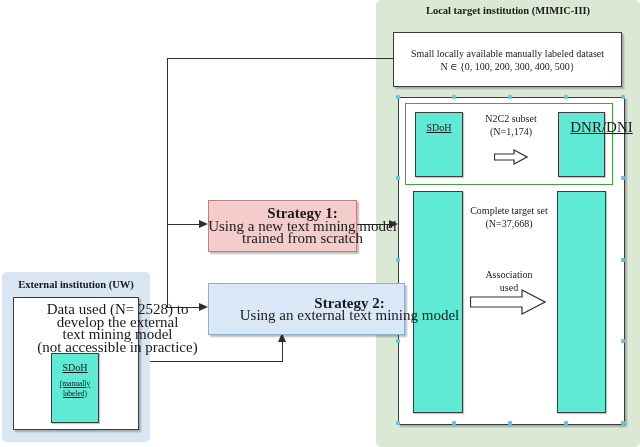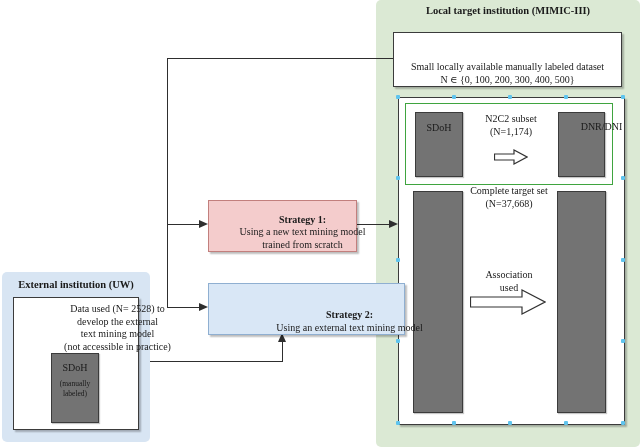--- a/index.html
+++ b/index.html
@@ -4,27 +4,27 @@
 <style>
   html,body{margin:0;padding:0;background:#fff;}
   body{font-family:"Liberation Serif","DejaVu Serif",serif;color:#1a1a1a;}
   .canvas{position:relative;width:640px;height:447px;background:#ffffff;overflow:hidden;}
   .abs{position:absolute;}
   .panel{border-radius:5px;}
   .green-panel{background:var(--green_panel);}
   .blue-panel{background:var(--blue_panel);}
   .panel-title{font-size:10.5px;font-weight:bold;text-align:center;white-space:nowrap;}
   .wbox{background:#ffffff;border:1px solid var(--box_border);box-shadow:2px 2px 1.5px rgba(0,0,0,0.25);}
-  .ibox{background:#737373;border:1px solid var(--box_border);box-shadow:1px 1px 1px rgba(0,0,0,0.22);}
+  .ibox{background:#5eead4;border:1px solid var(--box_border);box-shadow:1px 1px 1px rgba(0,0,0,0.22);text-decoration:underline;}
   .gbox{background:#ffffff;border:1px solid var(--green_border);}
   .s1box{background:var(--strategy1_fill);border:1px solid var(--strategy1_border);box-shadow:2px 2px 1.5px rgba(0,0,0,0.25);}
   .s2box{background:var(--strategy2_fill);border:1px solid var(--strategy2_border);box-shadow:2px 2px 1.5px rgba(0,0,0,0.25);}
-  .ctr{display:flex;flex-direction:column;align-items:center;justify-content:flex-end;text-align:center;}
+  .ctr{display:flex;flex-direction:column;align-items:center;justify-content:center;text-align:center;}
   .t10{font-size:10px;line-height:13px;}
-  .t95{font-size:10px;line-height:12.5px;margin-left:40px;}
+  .t95{font-size:15px;line-height:12.5px;margin-left:40px;}
   .t75{font-size:7.5px;line-height:9.5px;}
   .nw{white-space:nowrap;}
   .b{font-weight:bold;}
   .hline{height:0;border-top:1.5px solid var(--line);}
   .vline{width:0;border-left:1.5px solid var(--line);}
   .arr-r{width:0;height:0;border-top:4.5px solid transparent;border-bottom:4.5px solid transparent;border-left:9px solid var(--line);}
   .arr-u{width:0;height:0;border-left:4.5px solid transparent;border-right:4.5px solid transparent;border-bottom:9px solid var(--line);}
   .hdl{position:absolute;width:4px;height:4px;background:var(--handle);border-radius:1px;}
   .barrow{stroke:#333;fill:#fff;stroke-width:1.2;}
 </style>
@@ -56,21 +56,21 @@
         <polygon class="barrow" points="0.5,5 20,5 20,1 33,8 20,15 20,11 0.5,11"></polygon>
       </svg>
       <div class="abs ibox ctr" style="left:152px;top:8px;width:47px;height:65px;justify-content:flex-start;padding-top:8px;box-sizing:border-box;">
         <div class="t95 nw">DNR/DNI</div>
       </div>
     </div>
 
     <div class="abs ibox" style="left:14px;top:93px;width:48px;height:220px;"></div>
     <div class="abs ibox" style="left:158px;top:93px;width:47px;height:220px;"></div>
 
-    <div class="abs ctr" style="left:55px;top:86px;width:110px;">
+    <div class="abs ctr" style="left:55px;top:106px;width:110px;">
       <div class="t10 nw">Complete target set</div>
       <div class="t10 nw">(N=37,668)</div>
     </div>
 
     <div class="abs ctr" style="left:55px;top:170px;width:110px;">
       <div class="t10 nw">Association</div>
       <div class="t10 nw">used</div>
     </div>
     <svg class="abs" style="left:71px;top:191px;" width="76" height="26" viewBox="0 0 76 26">
       <polygon class="barrow" points="0.5,8 52,8 52,1 75,13 52,25 52,18 0.5,18"></polygon>

